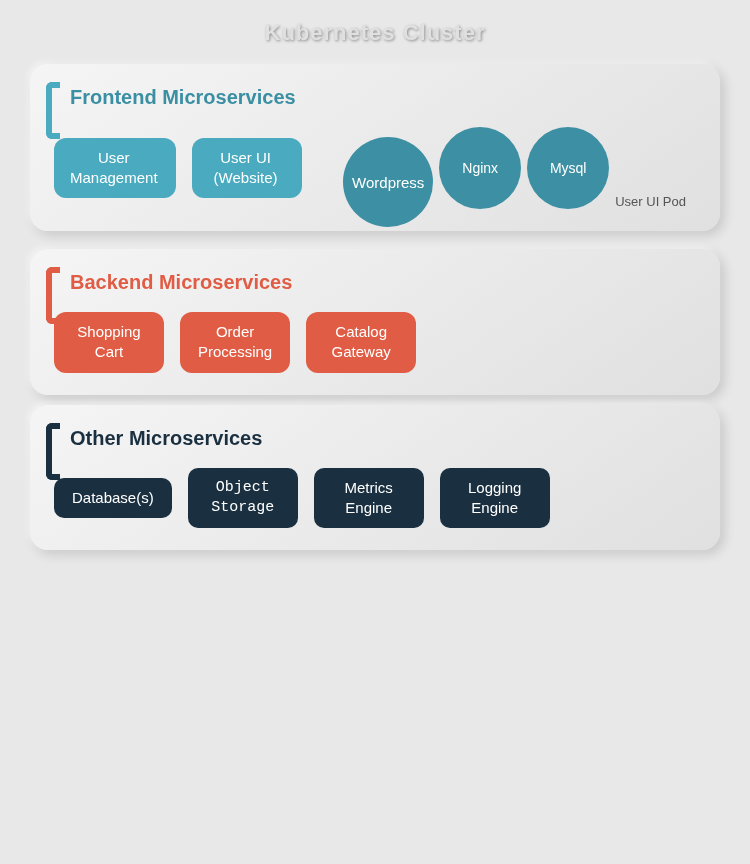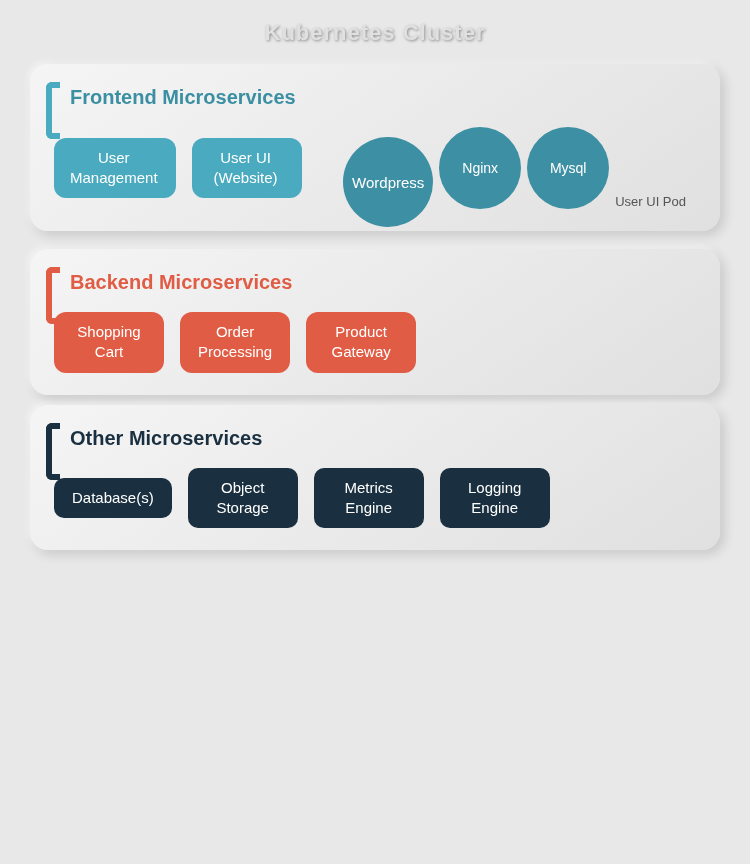--- a/index.html
+++ b/index.html
@@ -182,29 +182,29 @@
   </div>
 </div>
 
 <div class="section-card backend backend-section">
   <div class="section-label">Backend Microservices</div>
   <div class="items-row">
     <div class="chip chip-red" style="white-space: pre-line; border-radius: 12px;">Shopping
 Cart</div>
     <div class="chip chip-red" style="white-space: pre-line;">Order
 Processing</div>
-    <div class="chip chip-red" style="white-space: pre-line;">Product
+    <div class="chip chip-red" style="white-space: pre-line;">Catalog
 Gateway</div>
   </div>
 </div>
 
 <div class="section-card other">
   <div class="section-label">Other Microservices</div>
   <div class="items-row">
     <div class="chip chip-dark" style="white-space: pre-line;">Database(s)</div>
-    <div class="chip chip-dark" style="white-space: pre-line;">Object
+    <div class="chip chip-dark" style="white-space: pre-line; font-family: Liberation Mono, monospace;">Object
 Storage</div>
     <div class="chip chip-dark" style="white-space: pre-line;">Metrics
 Engine</div>
     <div class="chip chip-dark" style="white-space: pre-line;">Logging
 Engine</div>
   </div>
 </div>
 
 </body></html>

